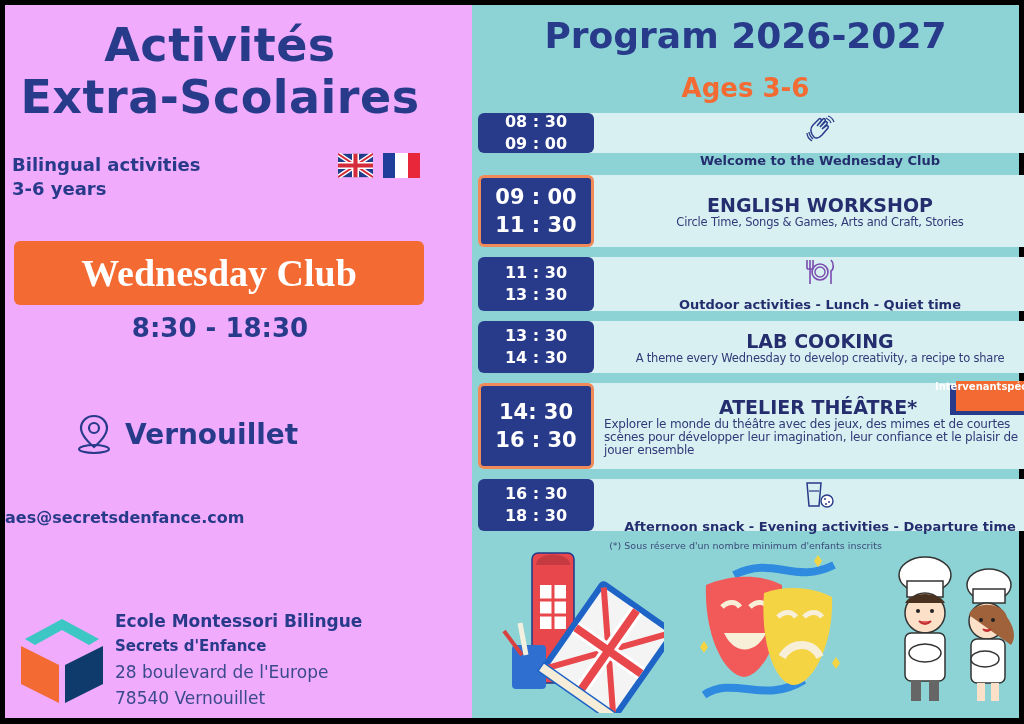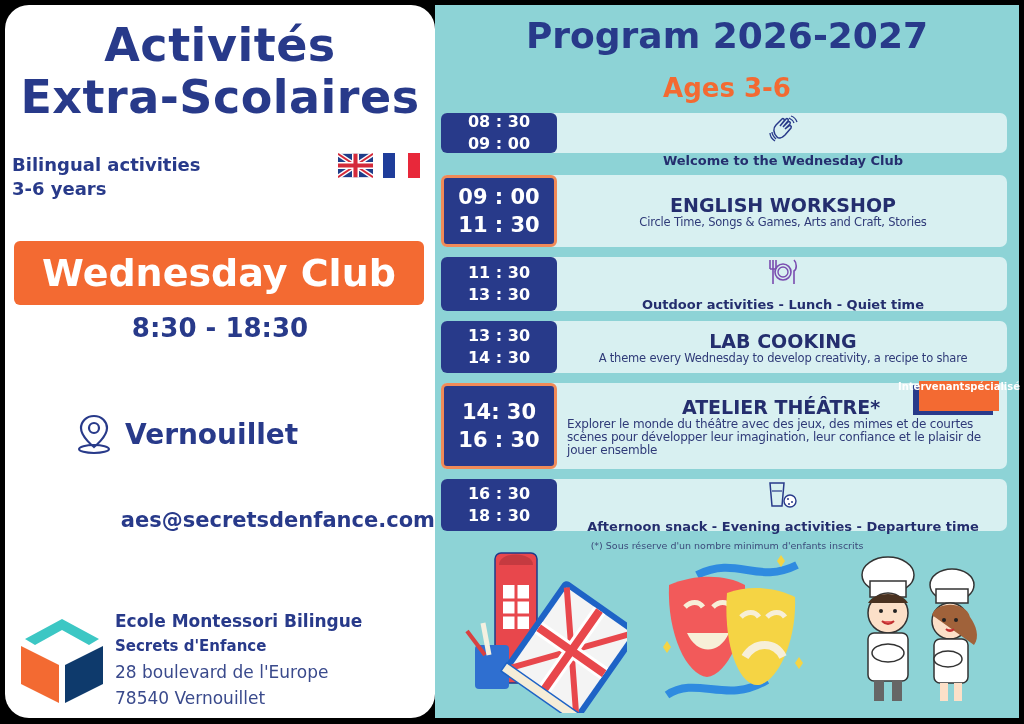--- a/index.html
+++ b/index.html
@@ -1,34 +1,34 @@
 <!DOCTYPE html>
 <html><head>
 <meta charset="utf-8">
 <style>
   html, body { margin:0; padding:0; }
   body {
     width:1024px; height:724px; background:#000; position:relative; overflow:hidden;
     font-family: "DejaVu Sans", "Liberation Sans", sans-serif;
   }
   .frame { position:absolute; left:5px; top:5px; width:1014px; height:713px; display:flex; }
-  .left { width:430px; height:100%; background:#ffffff; position:relative;border-radius:24px; }
+  .left { width:467px; height:100%; background:#f0abfc; position:relative; }
   .right { flex:1; height:100%; background:#8DD3D6; position:relative; }
 
   
   .title { position:absolute; left:0; top:14px; width:430px; text-align:center; color:#283A8A; font-weight:bold; font-size:46px; line-height:52px; letter-spacing:0.5px; }
   .subtitle { position:absolute; left:7px; top:148px; color:#283A8A; font-weight:bold; font-size:18px; line-height:24px; }
   .flags { position:absolute; left:333px; top:148px; display:flex; gap:10px; }
   .flag-uk { width:35px; height:25px; }
   .flag-fr { width:37px; height:25px; display:flex; }
   .flag-fr span { flex:1; }
-  .club-badge { position:absolute; left:9px; top:236px; width:410px; height:64px; background:#F36A32; border-radius:6px; color:#fff; font-weight:bold; font-size:38px; line-height:64px; text-align:center; }
+  .club-badge { position:absolute; left:9px; top:236px; width:410px; height:64px; background:#F36A32; border-radius:6px; color:#fff; font-weight:bold; font-size:38px; line-height:64px; text-align:center;font-family:Liberation Serif, serif; }
   .hours { position:absolute; left:0; top:308px; width:430px; text-align:center; color:#283A8A; font-weight:bold; font-size:26px; }
   .location { position:absolute; left:72px; top:408px; display:flex; align-items:center; gap:14px; color:#283A8A; font-weight:bold; font-size:28px; }
-  .email { position:absolute; left:0; top:503px; width:430px; text-align:right; color:#283A8A; font-weight:bold; font-size:21px; }
+  .email { position:absolute; left:0; top:503px; width:430px; text-align:left; color:#283A8A; font-weight:bold; font-size:16px; }
   .phone { position:absolute; left:0; top:533px; width:430px; text-align:center; color:#283A8A; font-weight:bold; font-size:23px; }
   .logo { position:absolute; left:14px; top:608px; width:86px; height:92px; }
   .school { position:absolute; left:110px; top:603px; color:#283A8A; }
   .school .l1 { font-weight:bold; font-size:17px; line-height:26px; }
   .school .l2 { font-weight:bold; font-size:15px; line-height:25px; }
   .school .l3, .school .l4 { font-size:17px; line-height:26px; color:#3a4a8c; }
 
   
   .prog-title { position:absolute; left:0; top:10px; width:100%; text-align:center; color:#283A8A; font-weight:bold; font-size:36px; }
   .ages { position:absolute; left:0; top:68px; width:100%; text-align:center; color:#F36A32; font-weight:bold; font-size:26px; }

